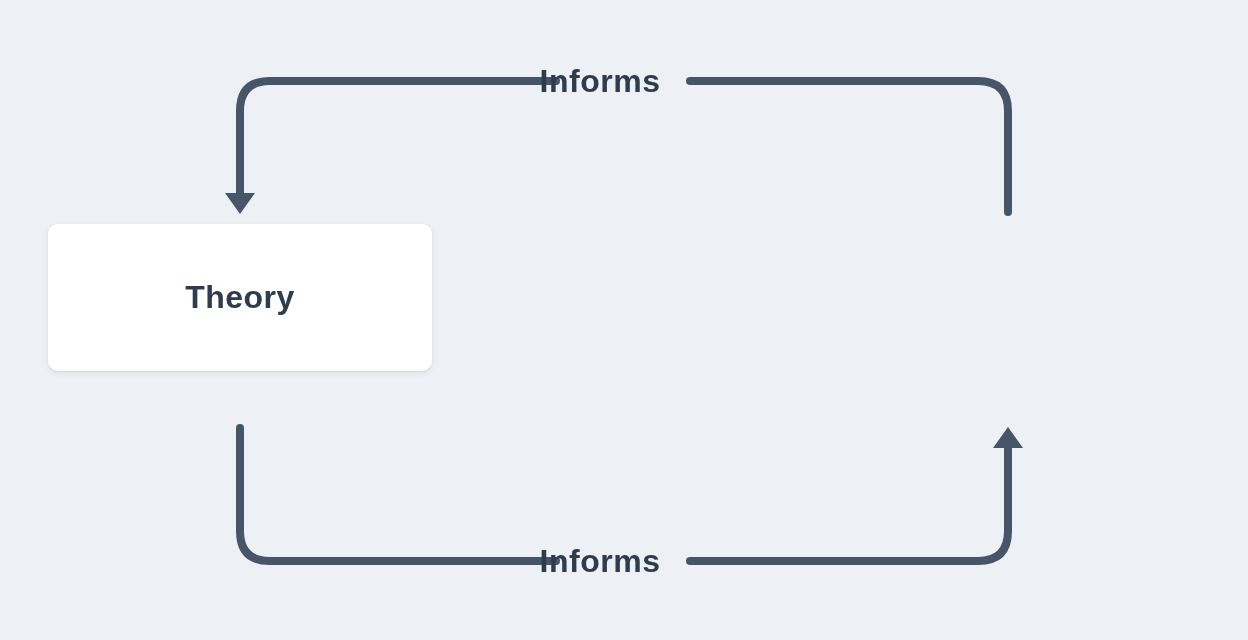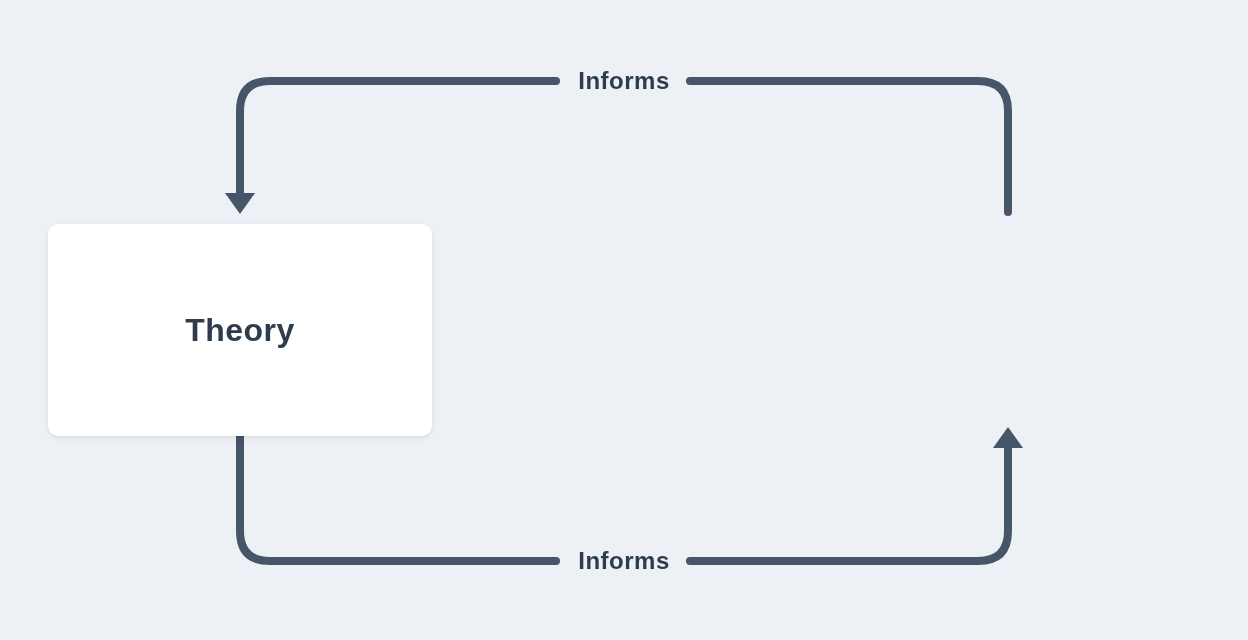--- a/index.html
+++ b/index.html
@@ -35,44 +35,44 @@
   }
 
   .arrow-head {
     fill: var(--arrow_color, #475569);
     stroke: none;
   }
 
   .node {
     position: absolute;
     width: 384px;
-    height: 212px;
+    height: 147px;
     background: var(--node_bg, #ffffff);
     border-radius: 10px;
     box-shadow: 0 2px 6px rgba(15, 23, 42, 0.07), 0 1px 2px rgba(15, 23, 42, 0.05);
     display: flex;
     align-items: center;
     justify-content: center;
   }
 
   .node-theory   { left: 48px;  top: 224px; }
   .node-practice { left: 816px; top: 224px; }
 
   .node-label {
     font-size: 32px;
     font-weight: 600;
     letter-spacing: 0.5px;
     color: var(--text_color, #2e3c4e);
   }
 
   .edge-label {
     position: absolute;
-    left: 624px;
+    left: 600px;
     transform: translate(-50%, -50%);
-    font-size: 24px;
+    font-size: 32px;
     font-weight: 600;
     letter-spacing: 0.5px;
     color: var(--text_color, #2e3c4e);
     white-space: nowrap;
   }
 
   .edge-label-top    { top: 81px; }
   .edge-label-bottom { top: 561px; }
 </style>
 </head>

